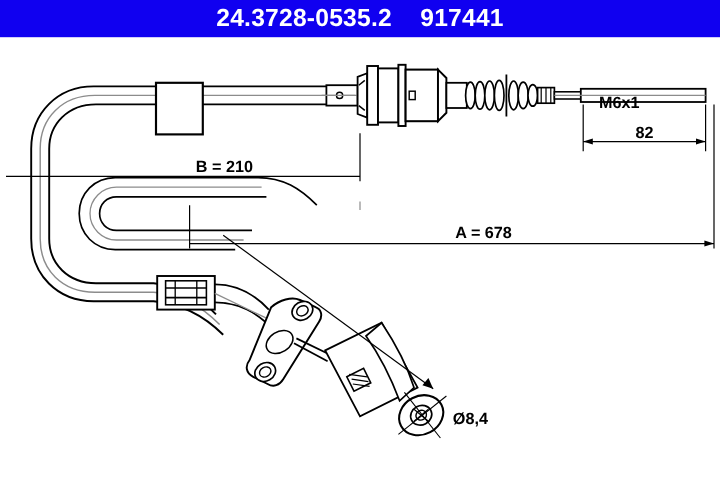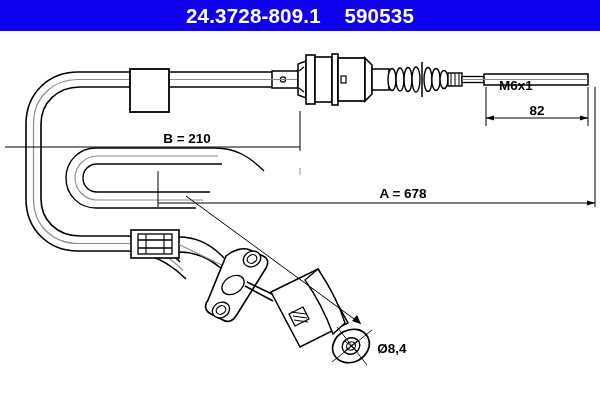--- a/index.html
+++ b/index.html
@@ -56,21 +56,21 @@
   .lbl-m6 { font-size: 13.5px; }
   .lbl-82 { font-size: 13.5px; }
   .lbl-d  { font-size: 13.5px; }
 </style>
 </head>
 <body>
 
 <div id="page">
 
   <div id="header-banner">
-    <div id="header-title">24.3728-809.1    590535</div>
+    <div id="header-title">24.3728-0535.2    917441</div>
   </div>
 
   <div id="drawing-area">
     <svg class="dwg" width="600" height="369" viewBox="0 0 600 369" xmlns="http://www.w3.org/2000/svg">
 
       <g fill="none" stroke="#000000" stroke-width="1.6">
 
         <path d="M 300,41 L 78,41 C 48,41 26,63 26,93
                  L 26,168 C 26,198 48,220 78,220
                  L 128,220

